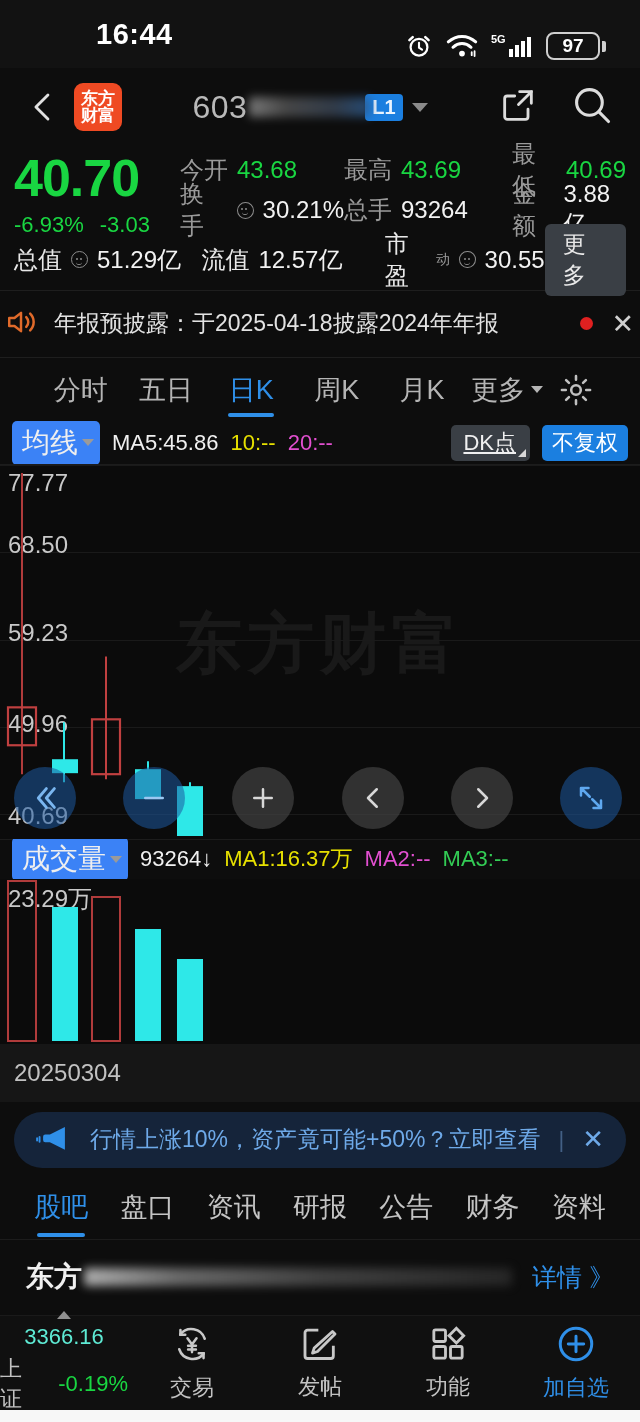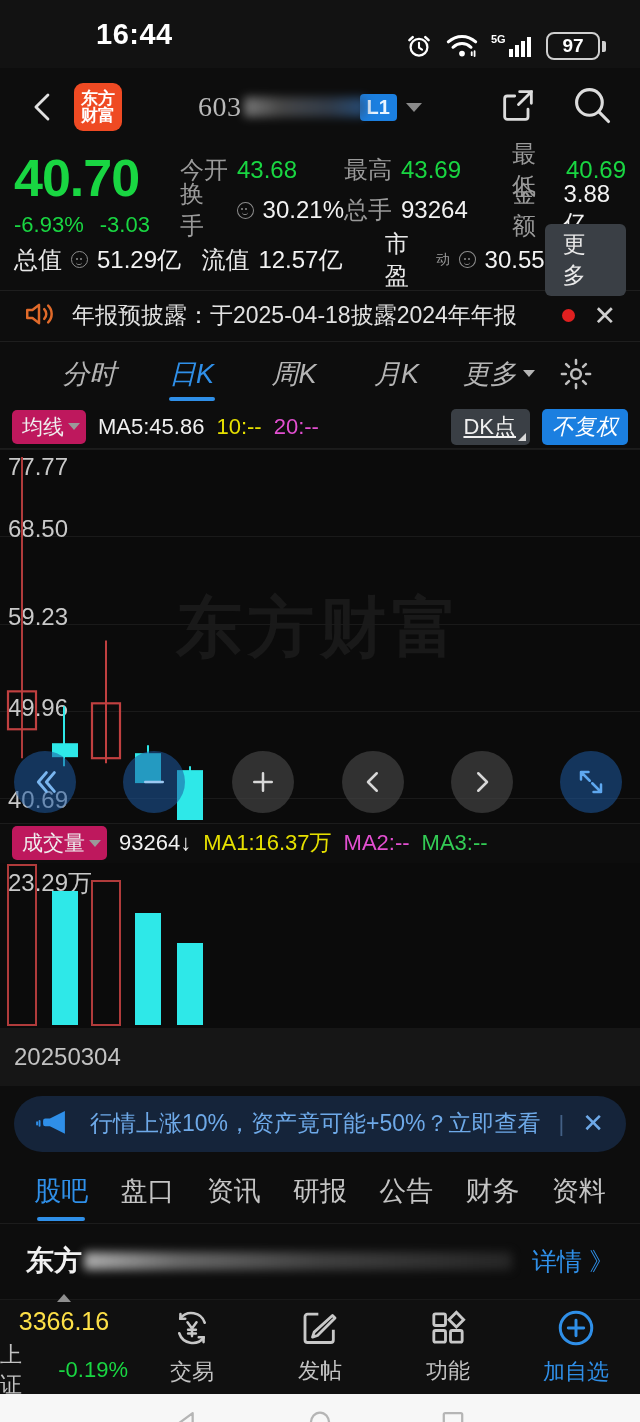--- a/index.html
+++ b/index.html
@@ -22,21 +22,21 @@
   .batt-body span { font-size:19px; font-weight:700; color:#fff; }
   .batt-tip { width:4px; height:11px; background:#cfcfcf; border-radius:0 2px 2px 0; margin-left:2px;}
 
   
   .header { height:78px; display:flex; align-items:center; padding:0 26px; background:#0d0d0d; }
   .back-arrow { width:34px; height:34px; flex:0 0 auto; }
   .logo { width:48px; height:48px; background:#ef4a23; border-radius:9px; margin-left:14px;
     display:flex; flex-direction:column; align-items:center; justify-content:center;
     color:#fff; font-size:17px; line-height:1.02; font-weight:700; letter-spacing:0; padding:2px 0;}
   .title-wrap { flex:1; display:flex; align-items:center; justify-content:center; gap:0; }
-  .tkr { font-size:28px; color:#b9b9b9; letter-spacing:.5px;font-family:Liberation Serif, serif; }
+  .tkr { font-size:32px; color:#b9b9b9; letter-spacing:.5px; }
   .blur-name { width:122px; height:20px; margin-left:2px;
     background:linear-gradient(90deg,#9a9a9a 0%,#5a5a5a 30%,#3d4a5c 70%,#2d5f96 100%);
     filter:blur(5px); opacity:.75; border-radius:3px; }
   .l1 { background:#1b7fe0; color:#e9f4ff; font-size:20px; font-weight:700; border-radius:4px;
     padding:2px 7px; margin-left:-6px; }
   .caret-dn { margin-left:9px; border-left:8px solid transparent; border-right:8px solid transparent;
     border-top:9px solid #8a8a8a; }
   .hdr-icons { display:flex; align-items:center; gap:32px; }
 
   
@@ -60,51 +60,51 @@
   .info-dot::before { content:""; position:absolute; left:3.5px; top:5.5px; width:2px;height:2px;
     background:#8c8c8c; border-radius:50%; box-shadow:4px 0 0 #8c8c8c; }
   .info-dot::after { content:""; position:absolute; left:4px; top:9.5px; width:6px;height:2px;
     border-bottom:1.5px solid #8c8c8c; border-radius:0 0 4px 4px;}
   .sup { font-size:14px; color:#9a9a9a; vertical-align:super; margin-left:-4px;}
   .more-btn { background:#3a3f45; color:#e9e9e9; font-size:23px; border-radius:6px;
     padding:5px 18px; margin-left:auto; }
   .q-row3 { display:flex; align-items:center; font-size:24px; height:44px; }
 
   
-  .notice { height:52px; display:flex; align-items:center; padding:0 22px; gap:16px;
+  .notice { height:68px; display:flex; align-items:center; padding:0 4px; gap:16px;
     border-top:1px solid #1e1e1e; border-bottom:1px solid #1e1e1e; }
   .notice-txt { flex:1; font-size:23px; color:#e2e2e2; white-space:nowrap; overflow:hidden; }
   .red-dot { width:13px; height:13px; border-radius:50%; background:#e02020; flex:0 0 auto;}
   .x-close { font-size:27px; color:#cfcfcf; padding:0 2px; }
 
   
-  .ktabs { height:64px; display:flex; align-items:center; padding:0 38px;font-style:italic; }
+  .ktabs { height:64px; display:flex; align-items:center; padding:0 38px; }
   .ktab { flex:1; text-align:center; font-size:27px; color:#b5b5b5; position:relative;
     display:flex; align-items:center; justify-content:center; height:100%; }
   .ktab.active { color:#2f8fe8; }
   .ktab.active::after { content:""; position:absolute; bottom:5px; left:50%; transform:translateX(-50%);
     width:46px; height:4px; background:#2f8fe8; border-radius:2px; }
   .ktab .mini-caret { display:inline-block; margin-left:6px; border-left:6px solid transparent;
     border-right:6px solid transparent; border-top:7px solid #b5b5b5; }
   .gear { width:52px; display:flex; justify-content:center; }
 
   
   .mabar { height:42px; display:flex; align-items:center; padding:0 12px; gap:12px;
     background:#0d0d0d; }
-  .pill { background:#be185d; color:#efefef; font-size:21px; border-radius:5px; padding:3px 6px 3px 10px;
+  .pill { background:#3b82f6; color:#efefef; font-size:28px; border-radius:5px; padding:3px 6px 3px 10px;
     display:flex; align-items:center; gap:4px; }
   .pill .mini-caret { border-left:6px solid transparent; border-right:6px solid transparent;
     border-top:7px solid #9a9a9a; }
   .ma-txt { font-size:22px; }
   .ma-w { color:#f0f0f0; } .ma-y { color:#e6e000; } .ma-m { color:#e24fd0; } .ma-g { color:#33cc55;}
   .dk { margin-left:auto; background:#3a3f45; color:#f0f0f0; font-size:22px; border-radius:5px;
     padding:3px 14px 3px 12px; position:relative;text-decoration:underline; }
   .dk::after { content:""; position:absolute; right:4px; bottom:4px; border-left:8px solid transparent;
     border-bottom:8px solid #d8d8d8; }
-  .fq { background:#1b7fe0; color:#fff; font-size:22px; border-radius:5px; padding:3px 10px;font-style:italic; }
+  .fq { background:#1b7fe0; color:#fff; font-size:22px; border-radius:5px; padding:3px 10px; }
 
   
   .pricechart { position:relative; height:375px; background:#0b0b0b; overflow:hidden;
     border-top:1px solid #1c1c1c;}
   .watermark { position:absolute; left:50%; top:48%; transform:translate(-50%,-50%);
     font-size:66px; color:#191919; font-weight:700; letter-spacing:6px; white-space:nowrap; }
   .gridline { position:absolute; left:0; right:0; height:1px; background:#1a1a1a; }
   .ylab { position:absolute; left:8px; font-size:24px; color:#c9c9c9; }
   svg.candles { position:absolute; inset:0; width:100%; height:100%; }
 
@@ -149,21 +149,21 @@
   .crow-blur { flex:1; height:18px; margin-left:2px; border-radius:3px;
     background:linear-gradient(90deg,#c9c9c9 0%,#7a7a7a 22%,#4a4a4a 55%,#2a2a2a 100%);
     filter:blur(5px); opacity:.85;}
   .crow-more { font-size:25px; color:#2f8fe8; margin-left:20px; white-space:nowrap; }
 
   
   .nav { height:94px; display:flex; align-items:center; background:#101010; }
   .nav-item { flex:1; display:flex; flex-direction:column; align-items:center; justify-content:center;
     gap:4px; }
   .nav-label { font-size:22px; color:#c2c2c2; }
-  .idx-val { font-size:25px; color:#fde047; font-weight:500;}
+  .idx-val { font-size:22px; color:#5eead4; font-weight:500;}
   .idx-row { display:flex; gap:35px; align-items:center; }
   .idx-name { font-size:22px; color:#c2c2c2; }
   .idx-chg { font-size:22px; color:#19d642; }
   .up-tri { width:0;height:0;border-left:7px solid transparent;border-right:7px solid transparent;
     border-bottom:8px solid #8f8f8f; margin-bottom:1px;}
   .nav-item.accent .nav-label { color:#2f8fe8; }
 
   
   .sysnav { height:62px; background:#f7f7f7; display:flex; align-items:center;
     justify-content:space-around; padding:0 120px; }
@@ -309,20 +309,21 @@
       <path d="M20 4.6a9 9 0 0 1 0 12.8" stroke-linecap="round"></path>
     </svg>
   </span>
   <span class="notice-txt">年报预披露：于2025-04-18披露2024年年报</span>
   <span class="red-dot"></span>
   <span class="x-close">✕</span>
 </div>
 
 <div class="ktabs">
   <span class="ktab">分时</span>
+  <span class="ktab">五日</span>
   <span class="ktab active">日K</span>
   <span class="ktab">周K</span>
   <span class="ktab">月K</span>
   <span class="ktab">
     <span>更多</span>
     <span class="mini-caret"></span>
   </span>
   <span class="gear">
     <svg width="36" height="36" viewBox="0 0 24 24" fill="none" stroke="#c0c0c0" stroke-width="1.7">
       <circle cx="12" cy="12" r="3.2"></circle>

